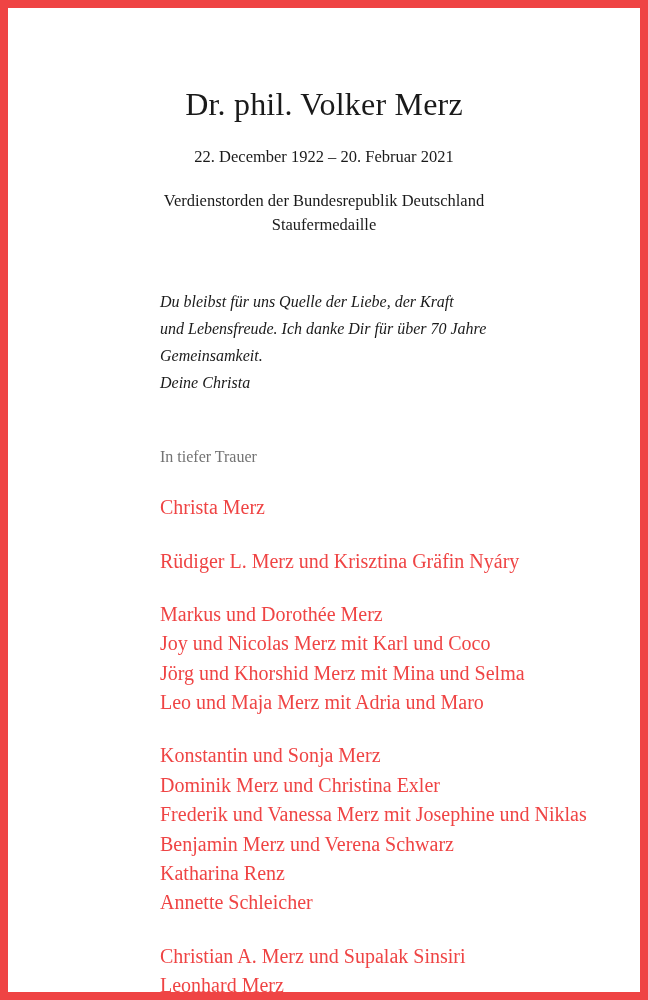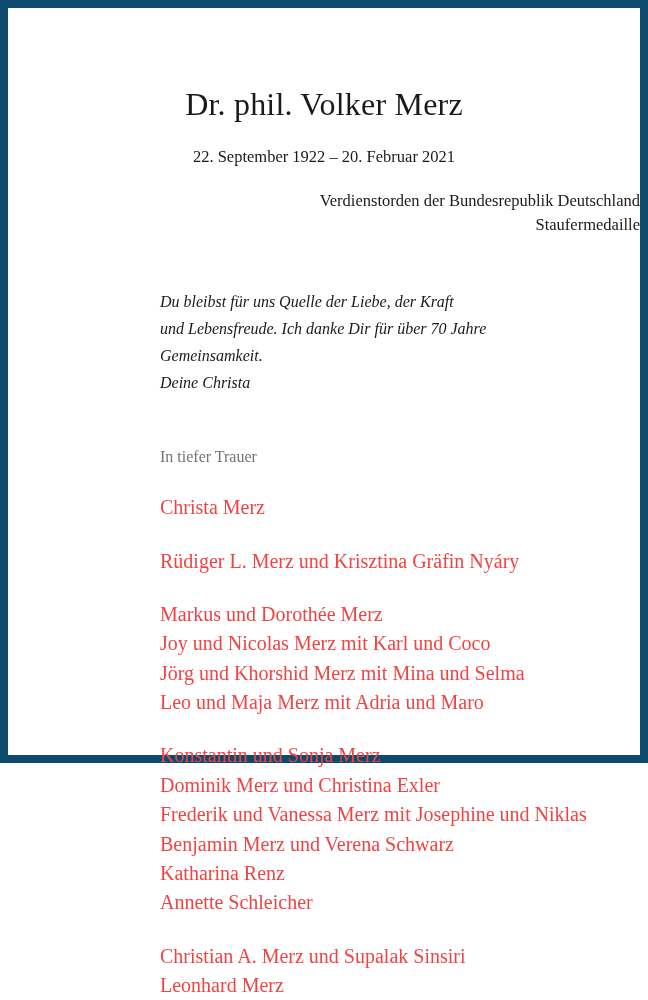--- a/index.html
+++ b/index.html
@@ -11,22 +11,22 @@
     width: 648px;
     height: 1000px;
     font-family: "Liberation Serif", "DejaVu Serif", serif;
     color: #1a1a1a;
     overflow: hidden;
   }
 
   .notice {
     box-sizing: border-box;
     width: 648px;
-    height: 763px;
-    border: 8px solid #0c4a6e;
+    height: 1000px;
+    border: 8px solid #ef4444;
     background: #ffffff;
     position: relative;
   }
 
   .page {
     box-sizing: border-box;
     width: 100%;
     height: 100%;
     background: #ffffff;
     padding: 0;
@@ -53,21 +53,20 @@
     line-height: 1.3;
     margin-top: 22px;
     color: #1a1a1a;
   }
 
   .honors {
     margin-top: 22px;
     font-size: 16.5px;
     line-height: 1.45;
     color: #1a1a1a;
-    text-align: right;
   }
   .honors .honor-line {
     display: block;
   }
 
   
   .body-block {
     margin-left: 152px;
     margin-right: 40px;
   }
@@ -111,21 +110,21 @@
 </style>
 </head>
 <body>
 
 <div class="notice">
   <div class="page">
 
     <div class="header">
       <div class="deceased-name">Dr. phil. Volker Merz</div>
 
-      <div class="life-dates">22. September 1922 – 20. Februar 2021</div>
+      <div class="life-dates">22. December 1922 – 20. Februar 2021</div>
 
       <div class="honors">
         <span class="honor-line">Verdienstorden der Bundesrepublik Deutschland</span>
         <span class="honor-line">Staufermedaille</span>
       </div>
     </div>
 
     <div class="body-block">
 
       <div class="verse">

